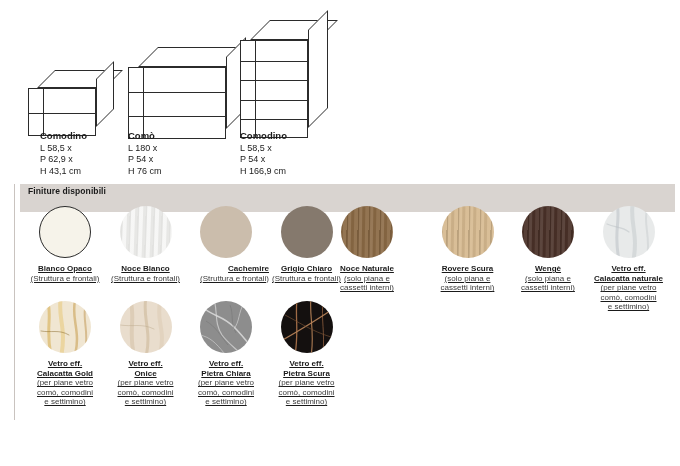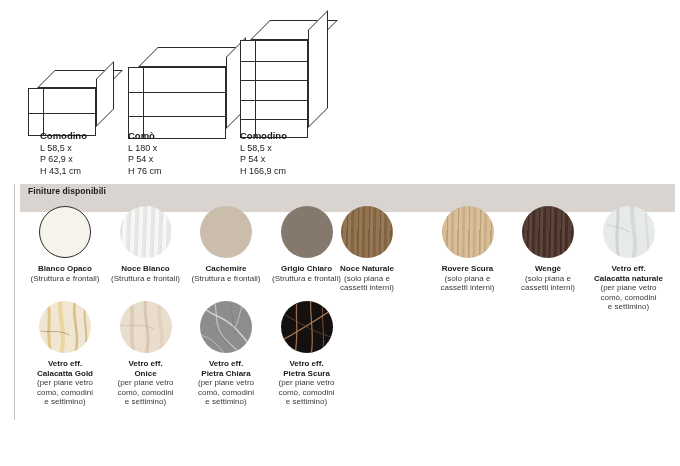--- a/index.html
+++ b/index.html
@@ -33,21 +33,21 @@
   
   .band{position:absolute;left:20px;top:184px;width:655px;height:28px;
         background:#d9d4d0;}
   .band span{position:absolute;left:8px;top:2px;font-size:8.5px;
              font-weight:bold;color:#1a1a1a;letter-spacing:.1px;}
   .vrule{position:absolute;left:14px;top:184px;width:1px;height:236px;
          background:#c9c3bf;}
 
   
   .swrow{position:absolute;left:0;width:680px;}
-  .sw{position:absolute;width:86px;text-align:center;}
+  .sw{position:absolute;width:86px;text-align:center;text-decoration:underline;}
   .disc{width:52px;height:52px;border-radius:50%;margin:0 auto 6px auto;
         position:relative;overflow:hidden;}
   .disc.outlined{border:1px solid #2b2b2b;width:50px;height:50px;}
   .lbl{font-size:8px;line-height:9.6px;font-weight:bold;color:#1a1a1a;}
   .sub{font-size:8px;line-height:9.6px;font-weight:normal;color:#3a3a3a;}
 
   
   .grain{position:absolute;inset:-10%;
     background-image:repeating-linear-gradient(91deg,
       rgba(0,0,0,.13) 0px, rgba(0,0,0,.13) 1px,
@@ -132,21 +132,21 @@
       <div class="lbl">Blanco Opaco</div>
       <div class="sub">(Struttura e frontali)</div>
     </div>
     <div class="sw" style="left: 102.5px;">
       <div class="disc" style="background: rgb(238, 238, 236);">
         <div class="grain soft"></div>
       </div>
       <div class="lbl">Noce Blanco</div>
       <div class="sub">(Struttura e frontali)</div>
     </div>
-    <div class="sw" style="left: 183px;">
+    <div class="sw" style="left: 183px; text-align: right;">
       <div class="disc" style="background: rgb(203, 189, 172);"></div>
       <div class="lbl">Cachemire</div>
       <div class="sub">(Struttura e frontali)</div>
     </div>
     <div class="sw" style="left: 263.5px;">
       <div class="disc" style="background: rgb(133, 121, 109);"></div>
       <div class="lbl">Grigio Chiaro</div>
       <div class="sub">(Struttura e frontali)</div>
     </div>
     <div class="sw" style="left: 324px;">

